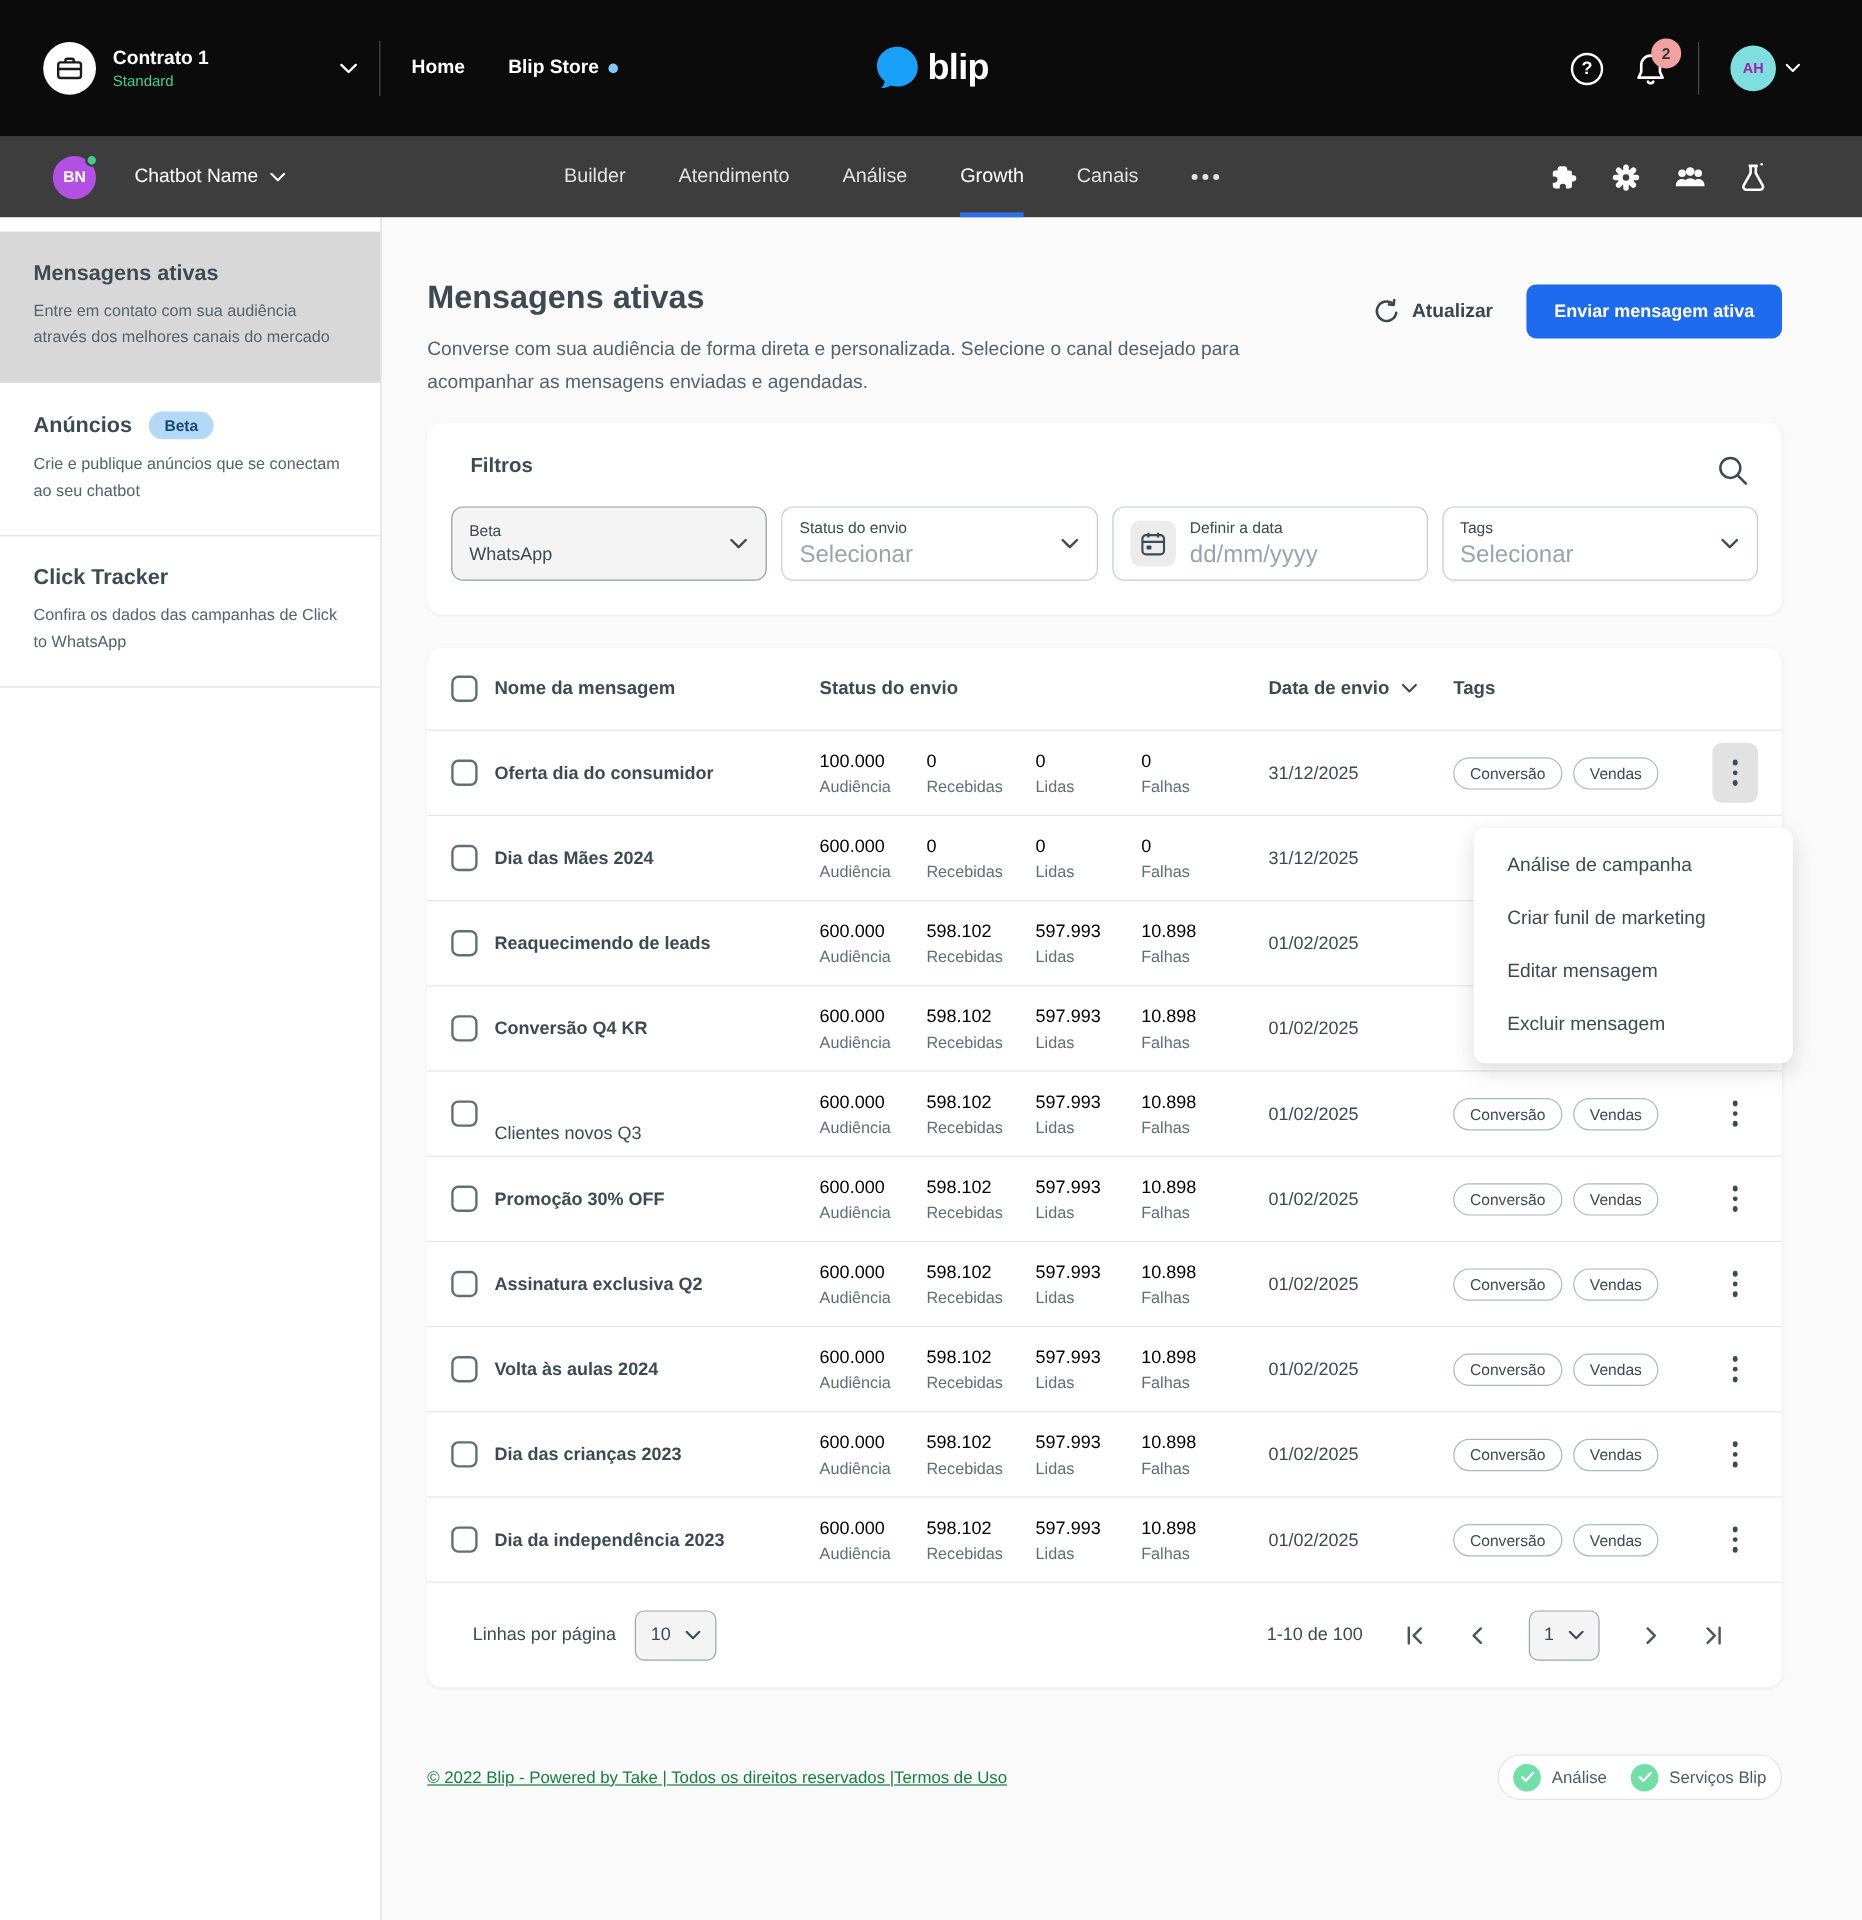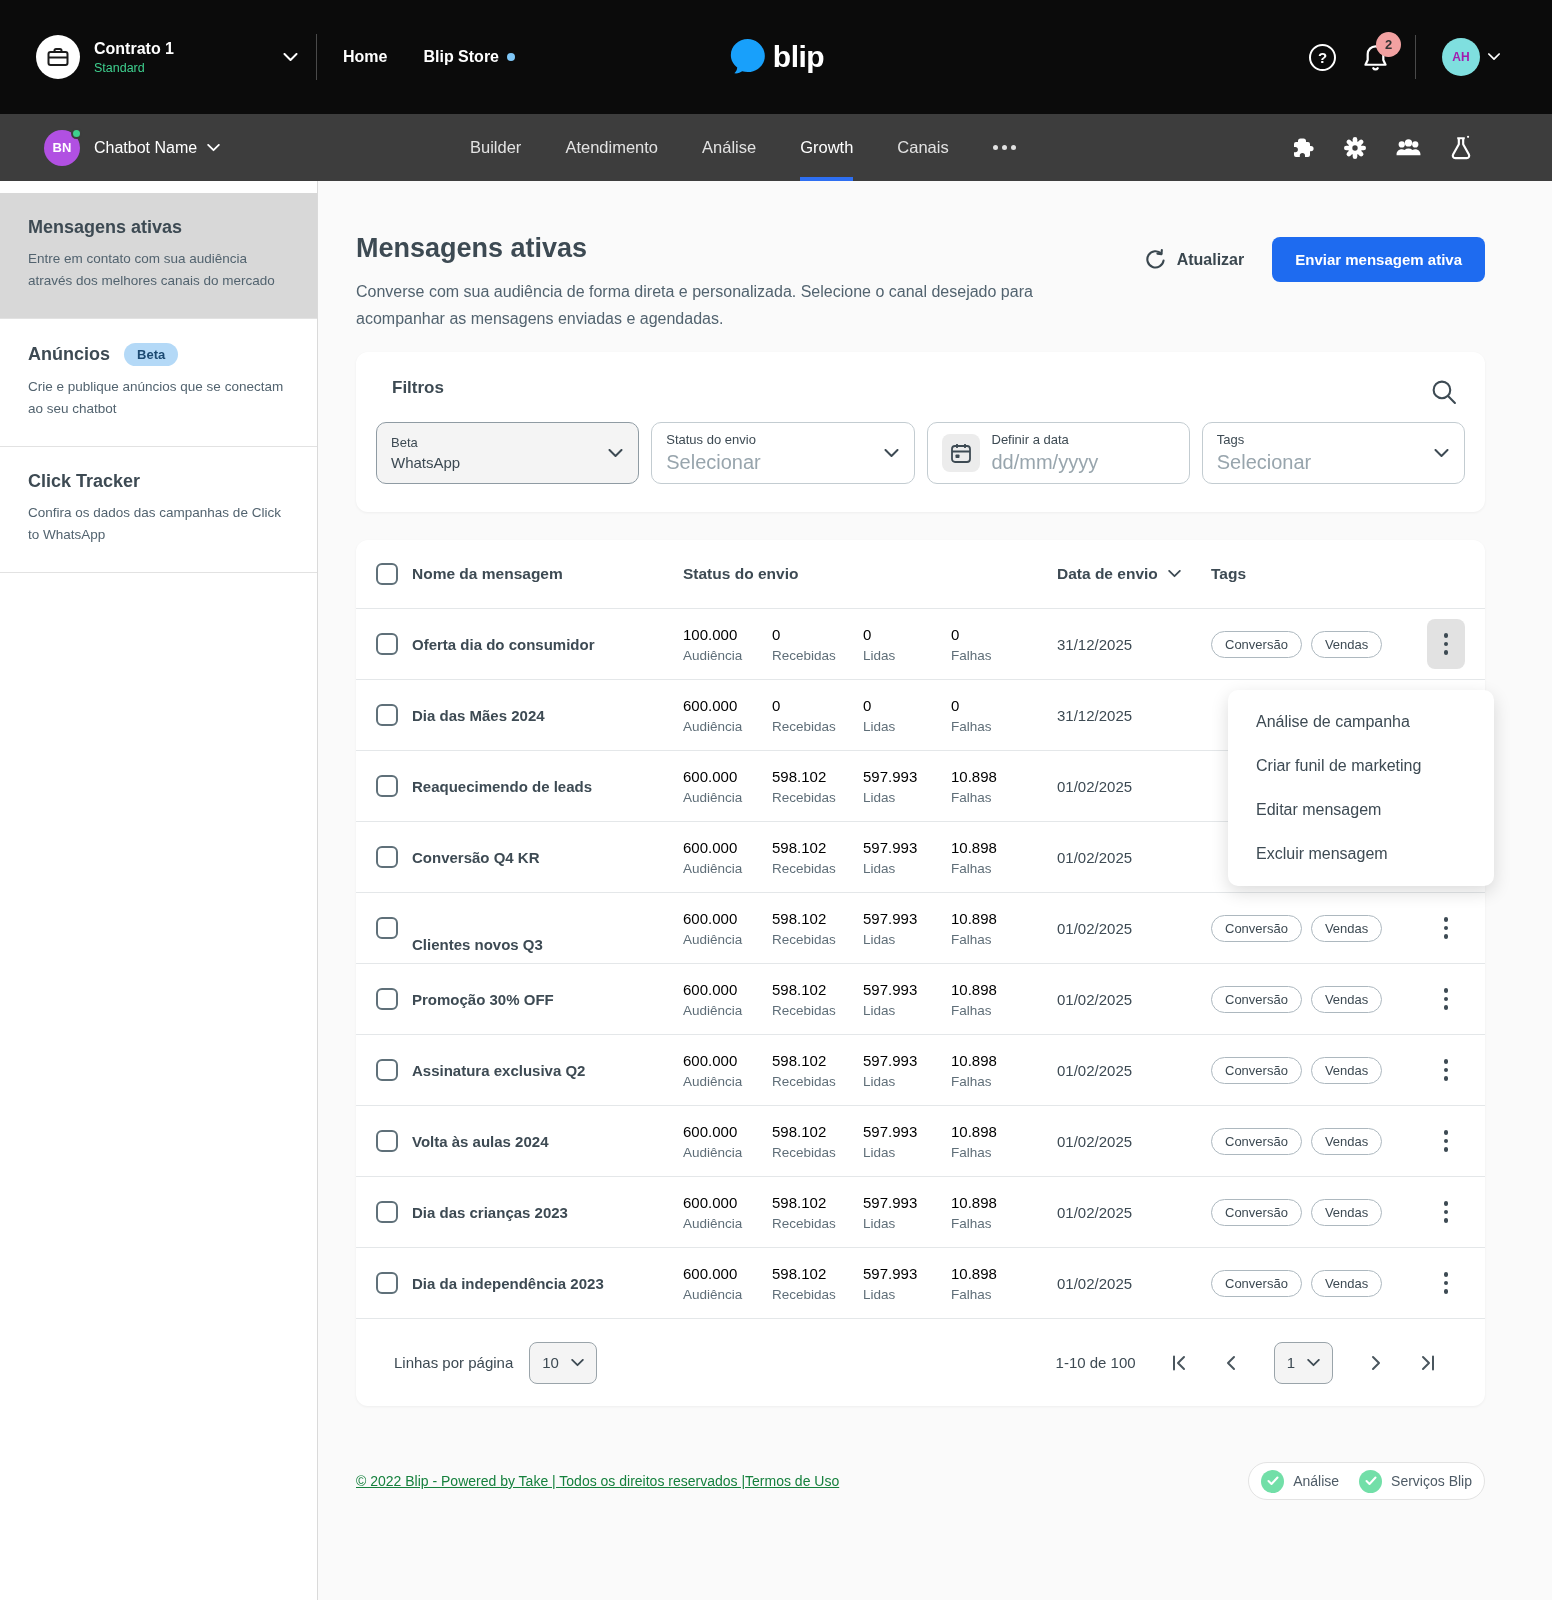--- a/index.html
+++ b/index.html
@@ -33,21 +33,21 @@
   .badge{position:absolute; top:-11px; right:-12px; width:25px; height:25px; border-radius:50%; background:var(--pink); color:#333; font-size:13px; font-weight:bold; display:flex; align-items:center; justify-content:center;}
   .tb-div{width:1px; height:44px; background:#4A4A4A;}
   .avatar{width:38px; height:38px; border-radius:50%; background:var(--cyan); color:#a21caf; font-size:12px; font-weight:bold; display:flex; align-items:center; justify-content:center;}
   .me{display:flex; align-items:center; gap:8px; cursor:pointer;}
 
   
   .botbar{height:67px; background:var(--botbar); display:flex; align-items:center; position:relative; flex:0 0 auto;}
   .bot-chip{display:flex; align-items:center; margin-left:44px; cursor:pointer;}
   .bn{width:36px; height:36px; border-radius:50%; background:var(--purple); color:#fff; font-size:13px; font-weight:bold; display:flex; align-items:center; justify-content:center; position:relative;}
   .bn i{position:absolute; top:-2px; right:-2px; width:11px; height:11px; border-radius:50%; background:var(--green); border:2px solid var(--botbar);}
-  .bot-name{color:#fff; font-size:16px; margin:0 10px 0 14px;}
+  .bot-name{color:#fff; font-size:16px; margin:0 10px 0 32px;}
   .tabs{position:absolute; left:470px; top:0; height:100%; display:flex; align-items:center; gap:44px;}
   .tab{height:100%; display:flex; align-items:center; color:#E2E2E2; font-size:16.5px; position:relative; cursor:pointer;}
   .tab.active{color:#fff;}
   .tab.active::after{content:""; position:absolute; left:0; right:0; bottom:0; height:4px; background:#2E6FF2;}
   .more-tabs{display:flex; gap:4px; align-items:center; cursor:pointer; height:100%;}
   .more-tabs i{width:5px; height:5px; border-radius:50%; background:#E2E2E2;}
   .bot-icons{position:absolute; right:80px; display:flex; align-items:center; gap:28px;}
   .bot-icons .ic{display:flex; cursor:pointer;}
 
   
@@ -468,21 +468,21 @@
     <span class="col-tags"></span>
     <span class="kebab-btn">
                 <i></i>
                 <i></i>
                 <i></i>
               </span>
   </div>
 
   <div class="trow">
     <span class="cb"></span>
-    <span class="col-name" style="font-weight:700;margin-top:32px;">Clientes novos Q3</span>
+    <span class="col-name" style="font-weight:400;margin-top:32px;">Clientes novos Q3</span>
     <span class="metric">
                 <div class="m-val">600.000</div>
                 <div class="m-lab">Audiência</div>
               </span>
     <span class="metric">
                 <div class="m-val">598.102</div>
                 <div class="m-lab">Recebidas</div>
               </span>
     <span class="metric">
                 <div class="m-val">597.993</div>

